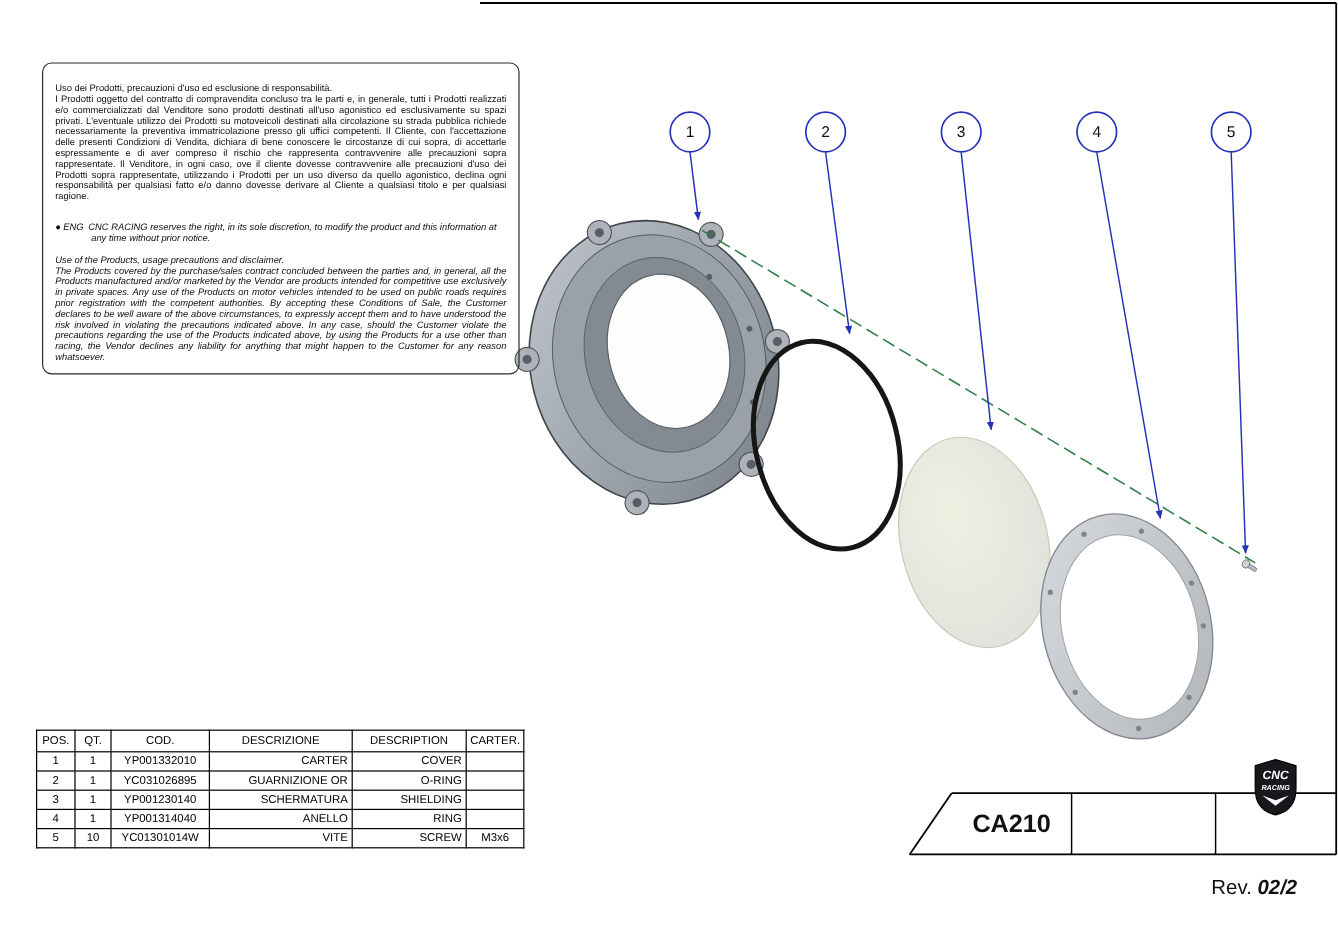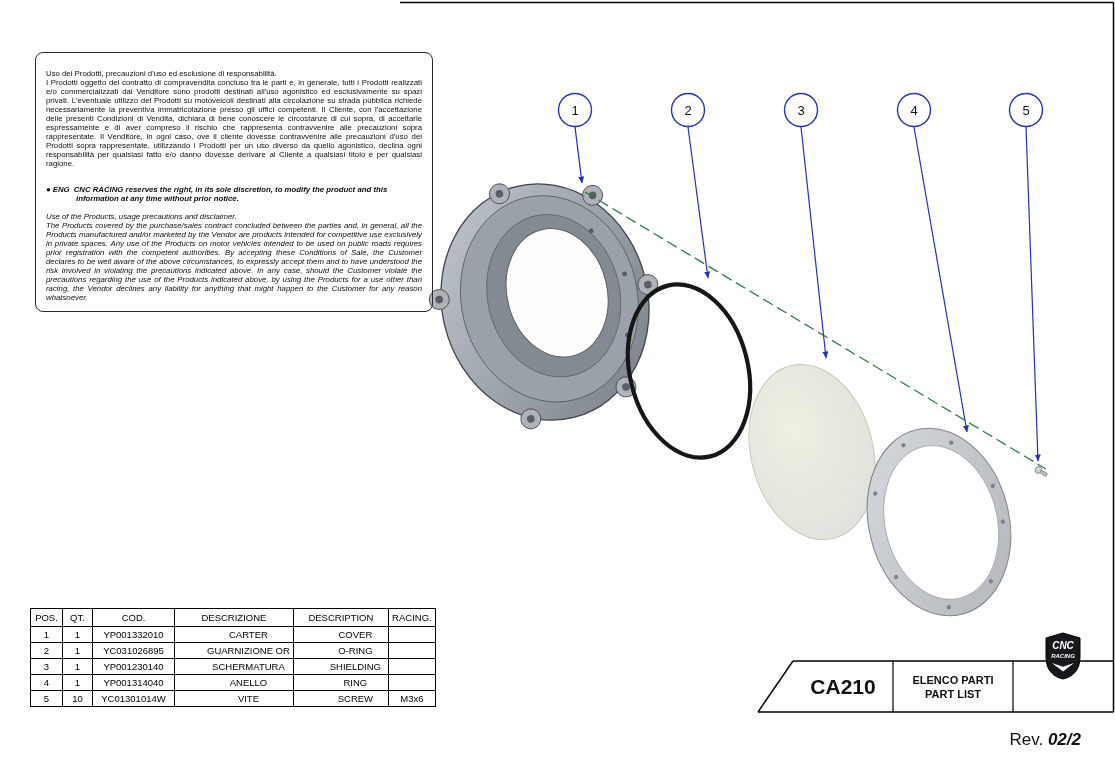--- a/index.html
+++ b/index.html
@@ -7,34 +7,34 @@
         font-family:"Liberation Sans", sans-serif;color:#111;}
   .layer{position:absolute;left:0;top:0;}
 
   
   .disclaimer-box{position:absolute;left:35px;top:52px;width:398px;box-sizing:border-box;
     border:1px solid #2a2a2a;border-radius:8px;padding:7px 10px 9px 10px;
     font-size:7.8px;line-height:9px;color:#0d0d0d;}
   .para{margin:0;}
   .hang{padding-left:30px;text-indent:-30px;}
   .gap-s{margin-top:9px;}
-  .gap-l{margin-top:17px;font-weight:bold;}
+  .gap-l{margin-top:17px;}
   .just{text-align:justify;}
   .ital{font-style:italic;}
   .b{margin-right:2px;}
   .lang{margin-right:4px;}
 
   
   .parts-table{position:absolute;left:30px;top:608px;border-collapse:collapse;
     font-size:9.5px;color:#000;table-layout:fixed;}
   .parts-table th,.parts-table td{border:1px solid #000;padding:1px 3px;height:13px;
     overflow:hidden;white-space:nowrap;margin-top:46px;}
   .parts-table th{font-weight:normal;height:15px;text-align:center;}
   td.c{text-align:center;}
-  td.l{text-align:center;padding-left:32px;}
+  td.l{text-align:right;padding-left:32px;}
 
   
   .tb-cell{position:absolute;display:flex;align-items:center;justify-content:center;text-align:right;}
   .tb-code{left:793px;top:661px;width:100px;height:51px;font-size:21px;font-weight:bold;}
   .tb-list{left:893px;top:661px;width:120px;height:51px;flex-direction:column;
     font-size:11px;font-weight:bold;line-height:14px;}
   .tb-logo{left:1013px;top:639px;width:100px;height:33px;}
   .rev{position:absolute;right:34px;top:730px;font-size:17px;}
   .rev .val{font-weight:bold;font-style:italic;}
 </style>
@@ -190,21 +190,21 @@
         <col style="width:95px">
         <col style="width:47px">
     </colgroup>
     <thead>
       <tr>
         <th>POS.</th>
         <th>QT.</th>
         <th>COD.</th>
         <th>DESCRIZIONE</th>
         <th>DESCRIPTION</th>
-        <th>RACING.</th>
+        <th>CARTER.</th>
       </tr>
     </thead>
     <tbody>
       <tr>
         <td class="c">1</td>
         <td class="c">1</td>
         <td class="c">YP001332010</td>
         <td class="l">CARTER</td>
         <td class="l">COVER</td>
         <td class="c"></td>
@@ -238,24 +238,20 @@
         <td class="c">10</td>
         <td class="c">YC01301014W</td>
         <td class="l">VITE</td>
         <td class="l">SCREW</td>
         <td class="c">M3x6</td>
       </tr>
     </tbody>
   </table>
 
   <div class="tb-cell tb-code">CA210</div>
-  <div class="tb-cell tb-list">
-    <div>ELENCO PARTI</div>
-    <div>PART LIST</div>
-  </div>
   <div class="tb-cell tb-logo">
     <svg width="38" height="48" viewBox="0 0 38 48">
       <path d="M19 1 L36 6 V25 C36 39 28 45 19 47 C10 45 2 39 2 25 V6 Z" fill="#16181c" stroke="#000"></path>
       <text x="19" y="17" text-anchor="middle" font-family="Liberation Sans, sans-serif" font-style="italic" font-weight="bold" font-size="10" fill="#fff">CNC</text>
       <text x="19" y="26" text-anchor="middle" font-family="Liberation Sans, sans-serif" font-style="italic" font-weight="bold" font-size="6" fill="#fff">RACING</text>
       <path d="M8 31 L19 39.5 L30 31 L19 34.8 Z" fill="#fff"></path>
     </svg>
   </div>
 
   <div class="rev">

